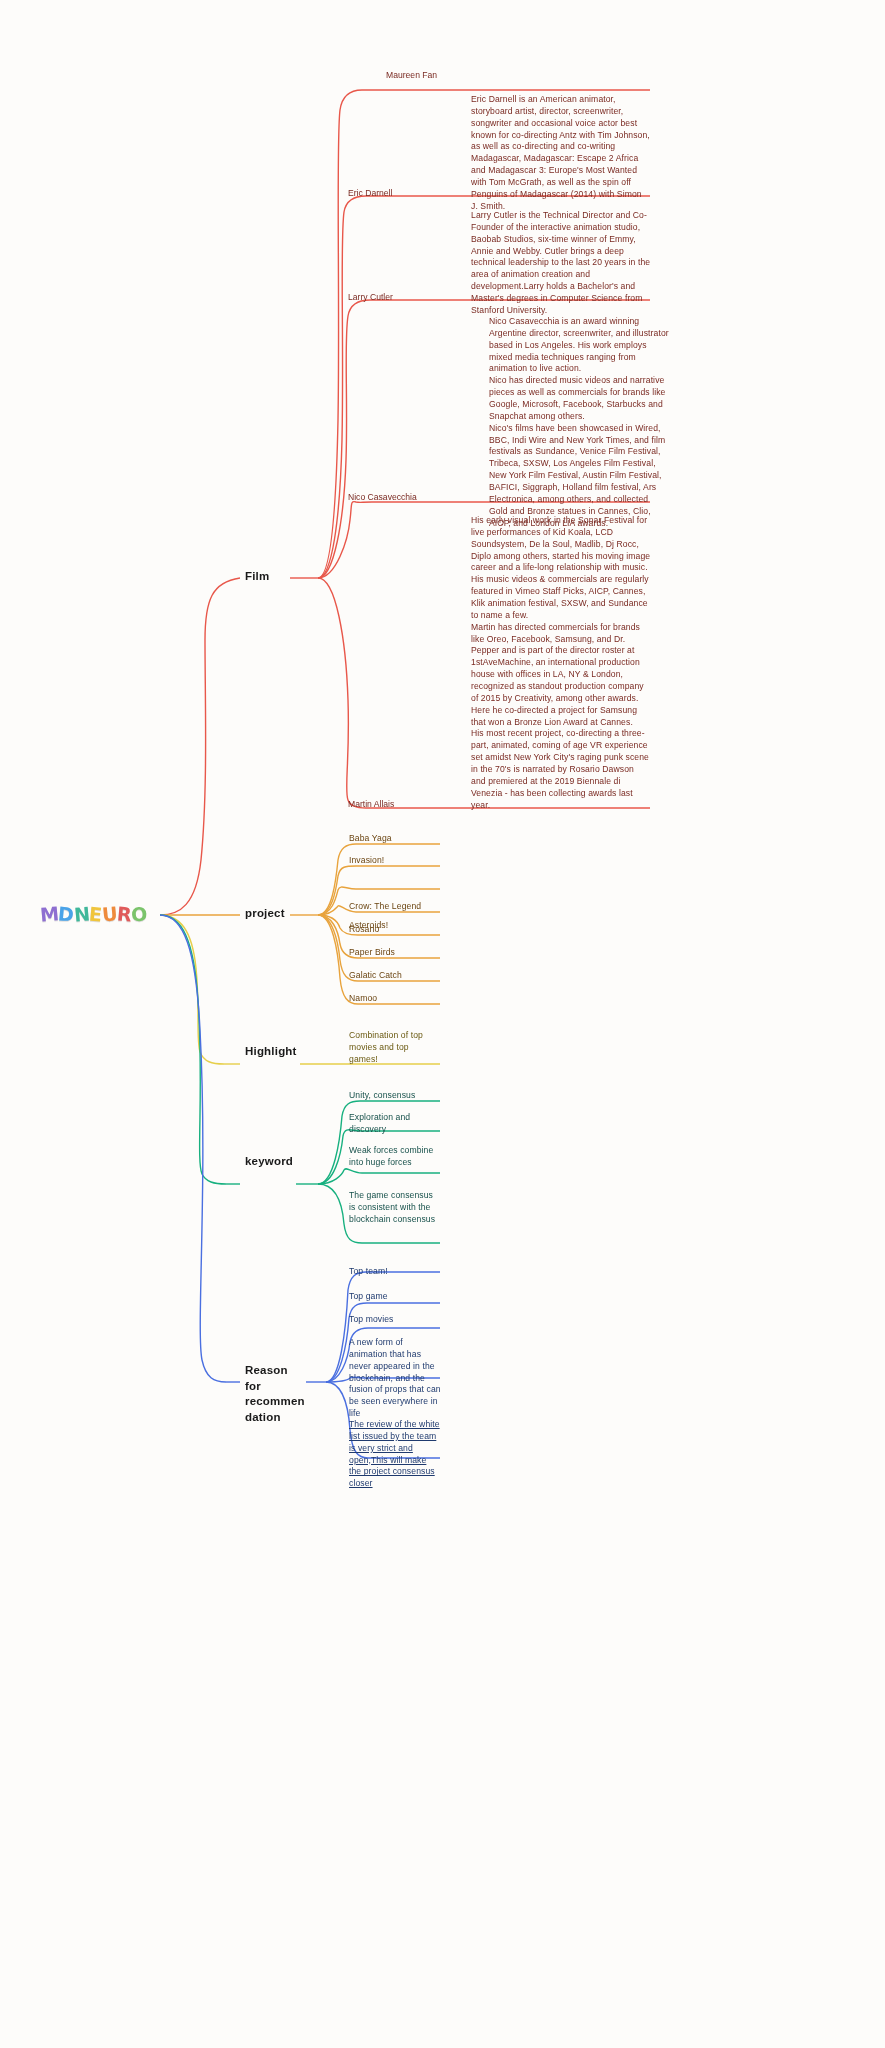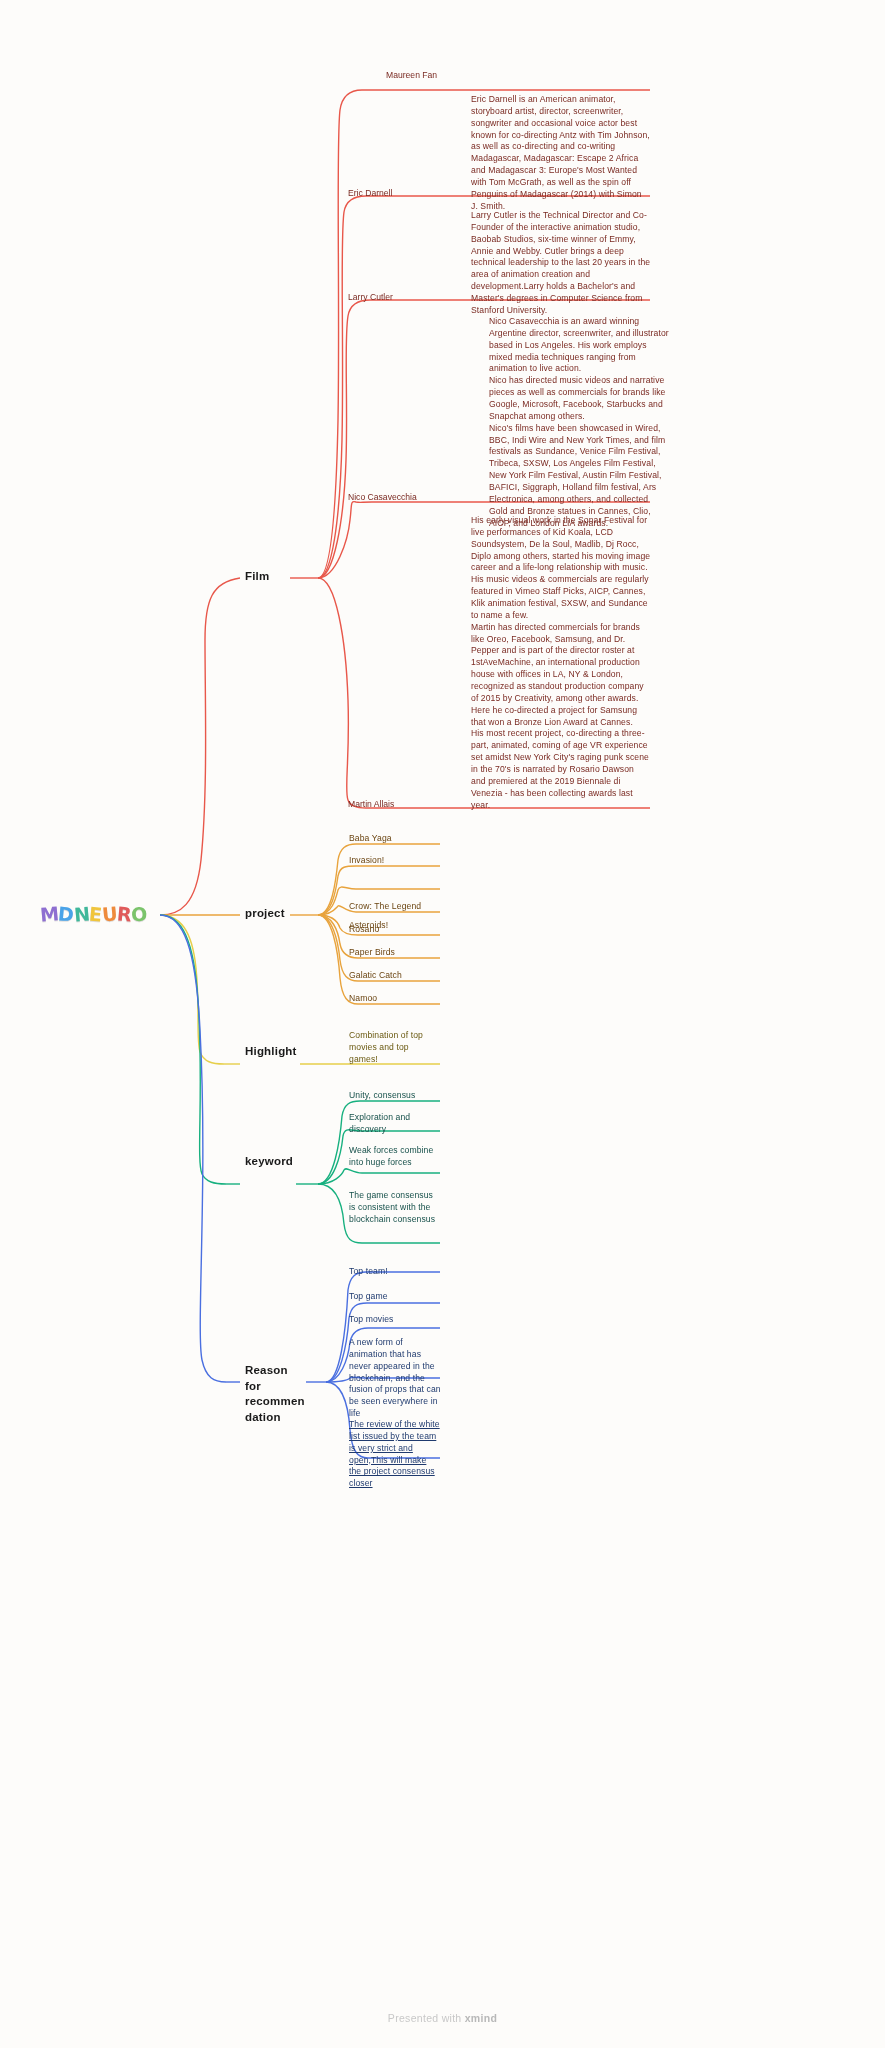--- a/index.html
+++ b/index.html
@@ -185,18 +185,14 @@
   <div class="node leaf-label c-green" style="left:349px; top:1190px; width:90px;">The game consensus is consistent with the blockchain consensus</div>
 
   <div class="node topic-label" style="left:245px; top:1343px; width:62px; line-height:1.35;margin-top:20px;">Reason for recommen dation</div>
 
   <div class="node leaf-label c-blue" style="left:349px; top:1266px; width:90px;">Top team!</div>
   <div class="node leaf-label c-blue" style="left:349px; top:1291px; width:90px;">Top game</div>
   <div class="node leaf-label c-blue" style="left:349px; top:1314px; width:90px;">Top movies</div>
   <div class="node leaf-label c-blue" style="left:349px; top:1337px; width:92px;">A new form of animation that has never appeared in the blockchain, and the fusion of props that can be seen everywhere in life</div>
   <div class="node leaf-label c-blue" style="left:349px; top:1419px; width:92px;text-decoration:underline;">The review of the white list issued by the team is very strict and open,This will make the project consensus closer</div>
 
-  <div class="footer">
-    <span>Presented with</span>
-    <span class="brand">xmind</span>
-  </div>
 
 </div>
 
 </body></html>

